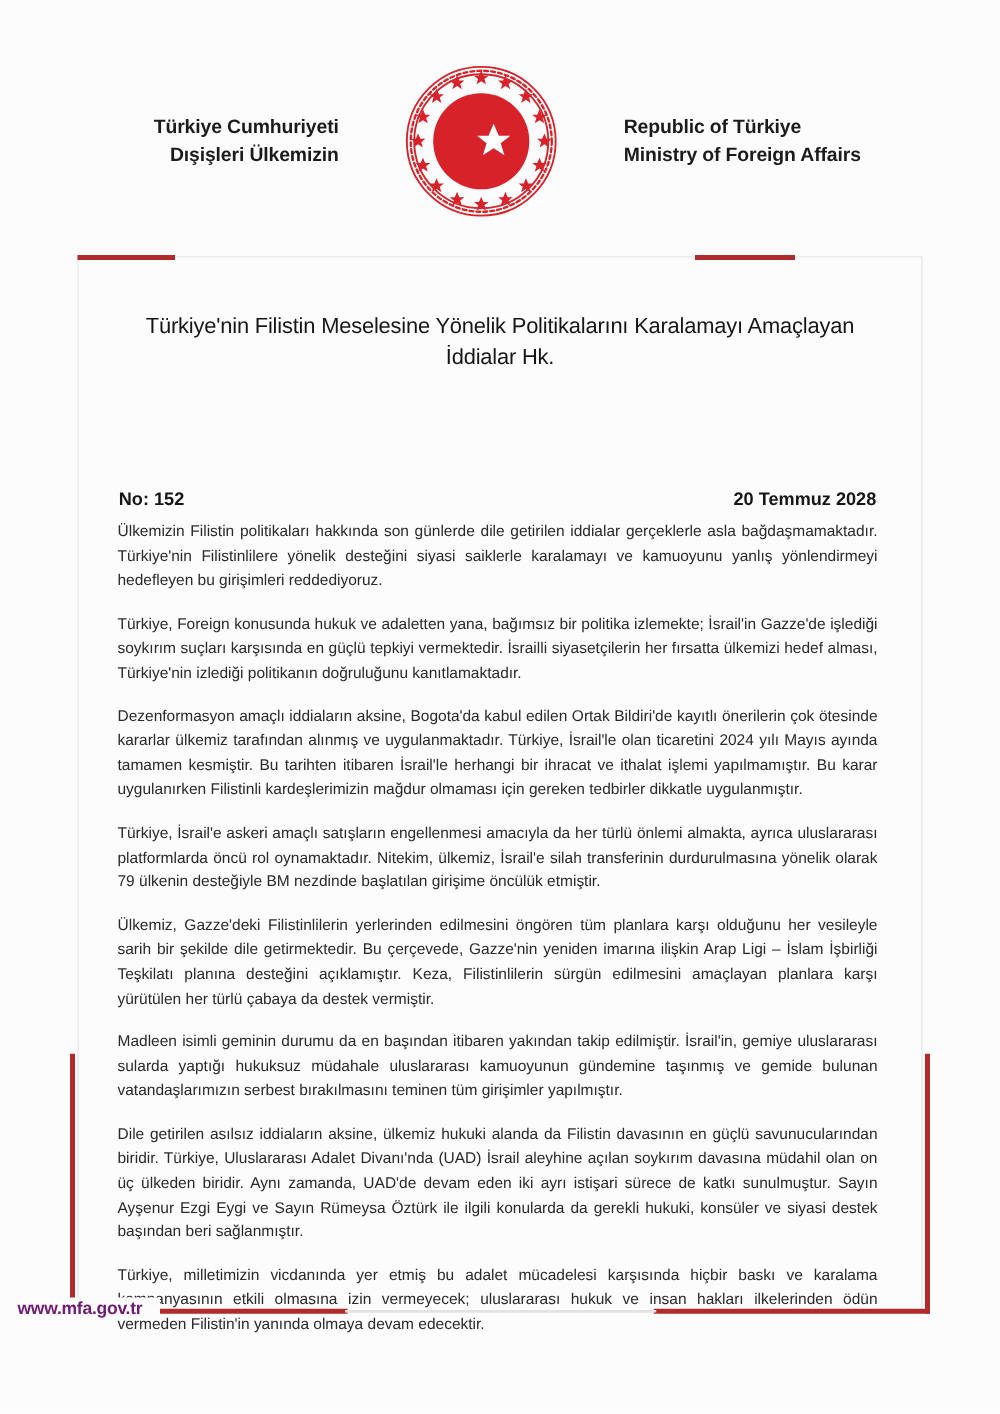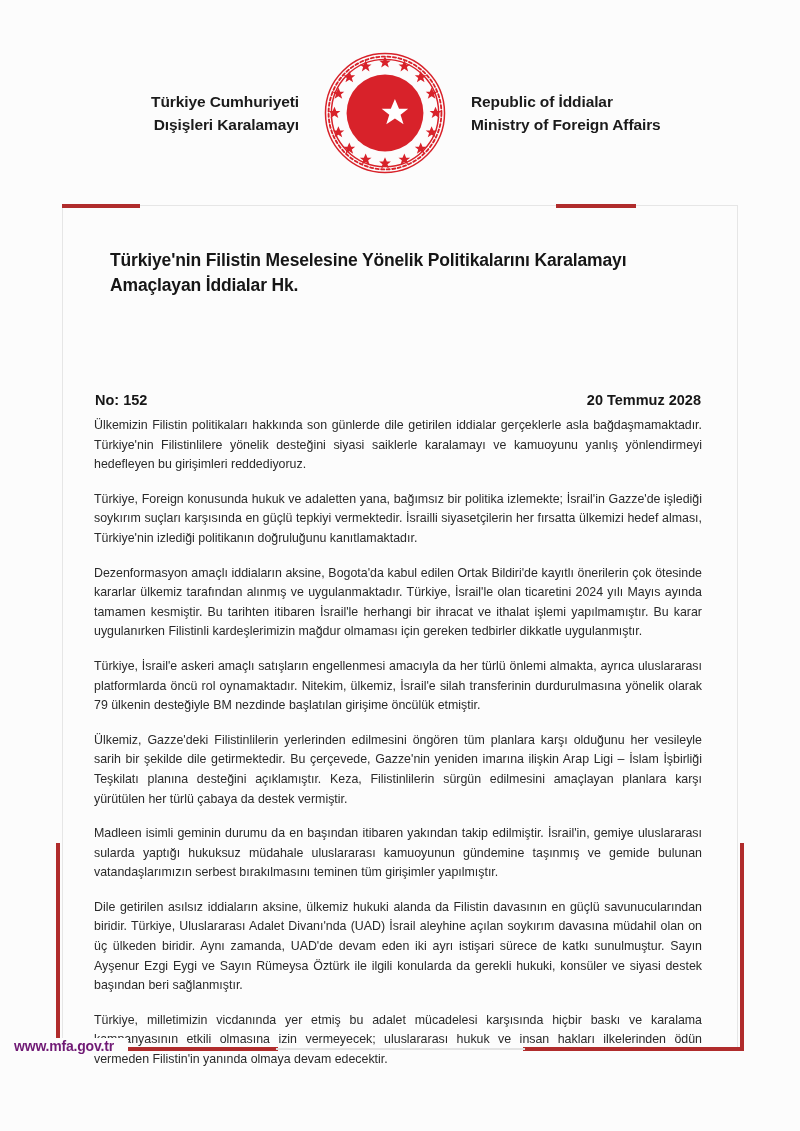--- a/index.html
+++ b/index.html
@@ -24,20 +24,21 @@
   
   .letterhead {
     position: absolute;
     top: 48px;
     left: 0;
     width: 800px;
     height: 130px;
     display: flex;
     align-items: center;
     justify-content: center;
+    gap: 28px;
   }
 
   .lh-text {
     font-size: 15.5px;
     line-height: 1.5;
     color: #1b1b1b;
     font-weight: 600;
     letter-spacing: -0.1px;
     white-space: nowrap;
   }
@@ -135,22 +136,23 @@
     height: 2px;
     background: #e3e3e3;
   }
 
   
   .doc-title {
     position: absolute;
     left: 110px;
     top: 248px;
     width: 580px;
+    text-align: center;
     font-size: 17.5px;
-    font-weight: bold;
+    font-weight: normal;
     line-height: 1.45;
     color: #161616;
     letter-spacing: -0.15px;
   }
 
   
   .meta-row {
     position: absolute;
     left: 95px;
     top: 360px;
@@ -198,21 +200,21 @@
 </style>
 </head>
 <body>
 
 <div class="page">
 
   <div class="letterhead">
 
     <div class="lh-text lh-text-left">
       <div>Türkiye Cumhuriyeti</div>
-      <div>Dışişleri Karalamayı</div>
+      <div>Dışişleri Ülkemizin</div>
     </div>
 
     <div class="emblem">
       <svg viewBox="0 0 200 200" xmlns="http://www.w3.org/2000/svg">
         <defs>
 
           <g id="star5">
             <polygon points="0,-10 2.94,-3.09 9.51,-3.09 4.05,1.18 6.18,8.09 0,4 -6.18,8.09 -4.05,1.18 -9.51,-3.09 -2.94,-3.09" fill="#d8222a"></polygon>
           </g>
         </defs>
@@ -246,21 +248,21 @@
                  A 45 45 0 1 0 100 145
                  A 36 36 0 1 1 100 55 Z" fill="#ffffff" transform="translate(-13,0)"></path>
 
         <g transform="translate(116,100) scale(2.25)">
           <polygon points="0,-10 2.94,-3.09 9.51,-3.09 4.05,1.18 6.18,8.09 0,4 -6.18,8.09 -4.05,1.18 -9.51,-3.09 -2.94,-3.09" fill="#ffffff"></polygon>
         </g>
       </svg>
     </div>
 
     <div class="lh-text lh-text-right">
-      <div>Republic of İddialar</div>
+      <div>Republic of Türkiye</div>
       <div>Ministry of Foreign Affairs</div>
     </div>
   </div>
 
   <div class="frame"></div>
   <div class="accent-top-left"></div>
   <div class="accent-top-right"></div>
   <div class="accent-bl-v"></div>
   <div class="accent-bl-h"></div>
   <div class="accent-br-v"></div>

